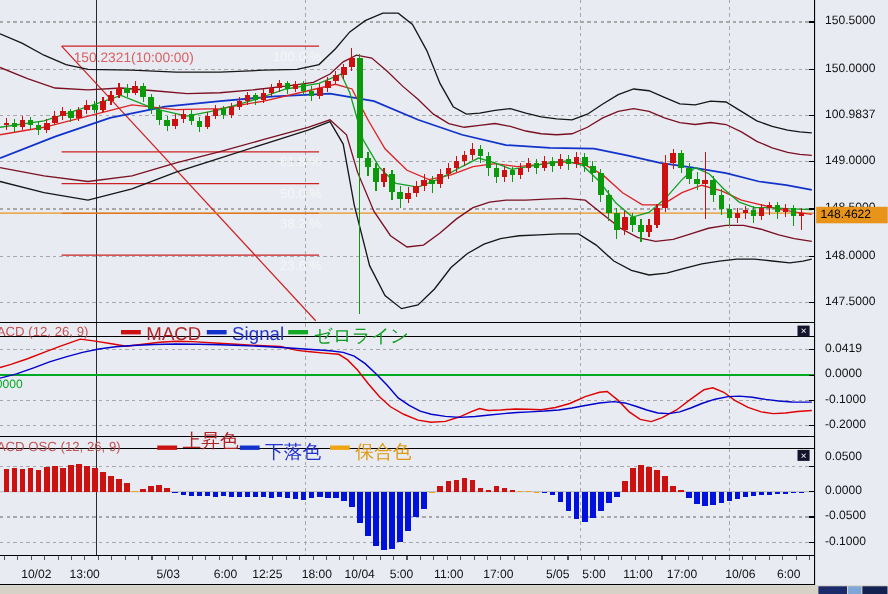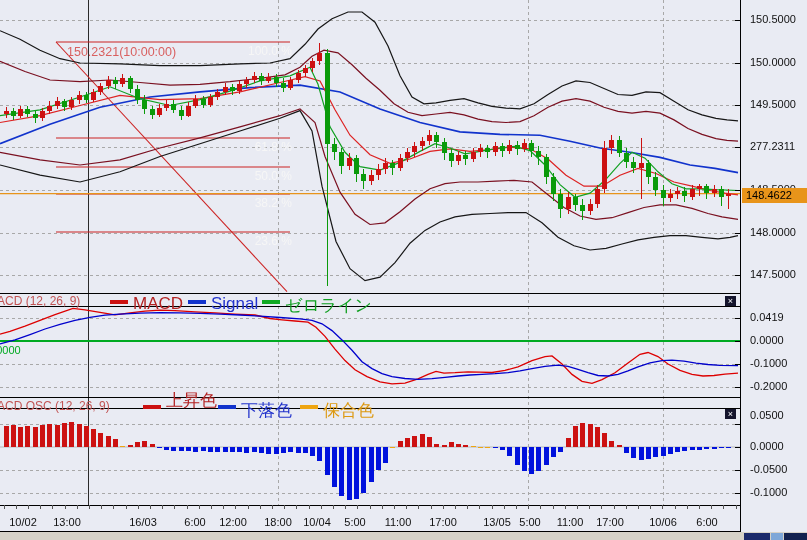--- a/index.html
+++ b/index.html
@@ -2,21 +2,21 @@
 <html><head>
 <meta charset="utf-8">
 <style>
   html,body{margin:0;padding:0;}
   body{width:807px;height:540px;overflow:hidden;background:#e9ebf3;
        font-family:"Liberation Sans",sans-serif;}
   #root{position:relative;width:807px;height:540px;}
   #main-svg{position:absolute;left:0;top:0;}
   .axlabel{position:absolute;font-size:11px;color:#111;white-space:nowrap;left:9px;}
   .tlabel{position:absolute;font-size:11px;color:#111;white-space:nowrap;
-          transform:translateX(-50%);top:10px;}
+          transform:translateX(-50%);top:10px;margin-left:10px;}
   #right-axis{position:absolute;left:740px;top:0;width:67px;height:532px;
               border-left:1px solid #000;background:#e9ebf3;}
   #time-axis{position:absolute;left:0;top:506px;width:740px;height:26px;}
   #price-badge{position:absolute;left:1px;top:188px;width:62px;height:15px;
                color:#000;font-size:11px;line-height:15px;padding-left:4px;}
   #macd-title,#osc-title{position:absolute;left:-13px;font-size:12px;color:#c25454;
                          white-space:nowrap;z-index:5;}
   #macd-title{top:294px;}
   #osc-title{top:399px;}
   .legend-label{position:absolute;font-size:17px;white-space:nowrap;z-index:5;}
@@ -508,39 +508,39 @@
       <div class="axlabel" style="top: 463px;">-0.0500</div>
       <div class="axlabel" style="top: 440px;">0.0000</div>
       <div class="axlabel" style="top: 409px;">0.0500</div>
       <div class="axlabel" style="top: 380px;">-0.2000</div>
       <div class="axlabel" style="top: 357px;">-0.1000</div>
       <div class="axlabel" style="top: 334px;">0.0000</div>
       <div class="axlabel" style="top: 311px;">0.0419</div>
       <div class="axlabel" style="top: 268px;">147.5000</div>
       <div class="axlabel" style="top: 226px;">148.0000</div>
       <div class="axlabel" style="top: 183px;">148.5000</div>
-      <div class="axlabel" style="top: 140px;">277.2311</div>
-      <div class="axlabel" style="top: 98px;">149.5000</div>
+      <div class="axlabel" style="top: 140px;">149.0000</div>
+      <div class="axlabel" style="top: 98px;">100.9837</div>
       <div class="axlabel" style="top: 56px;">150.0000</div>
       <div class="axlabel" style="top: 13px; text-align: right;">150.5000</div>
     <div id="price-badge" style="background: rgb(232, 148, 26);">148.4622</div>
   </div>
 
   <div id="time-axis">
       <div class="tlabel" style="left: 23px;">10/02</div>
       <div class="tlabel" style="left: 67px;">13:00</div>
-      <div class="tlabel" style="left: 143px;">16/03</div>
+      <div class="tlabel" style="left: 143px;">5/03</div>
       <div class="tlabel" style="left: 195px;">6:00</div>
-      <div class="tlabel" style="left: 233px;">12:00</div>
+      <div class="tlabel" style="left: 233px;">12:25</div>
       <div class="tlabel" style="left: 278px;">18:00</div>
       <div class="tlabel" style="left: 317px;">10/04</div>
       <div class="tlabel" style="left: 355px;">5:00</div>
       <div class="tlabel" style="left: 398px;">11:00</div>
       <div class="tlabel" style="left: 443px;">17:00</div>
-      <div class="tlabel" style="left: 497px;">13/05</div>
+      <div class="tlabel" style="left: 497px;">5/05</div>
       <div class="tlabel" style="left: 530px;">5:00</div>
       <div class="tlabel" style="left: 570px;">11:00</div>
       <div class="tlabel" style="left: 610px;">17:00</div>
       <div class="tlabel" style="left: 663px;">10/06</div>
       <div class="tlabel" style="left: 707px;">6:00</div>
     </div>
 
   <div id="bottom-strip">
       <div class="taskbar-chip" style="left: 744px; width: 26px; background: rgb(27, 42, 107);"></div>
       <div class="taskbar-chip" style="left: 771px; width: 12px; background: rgb(126, 167, 216);"></div>

